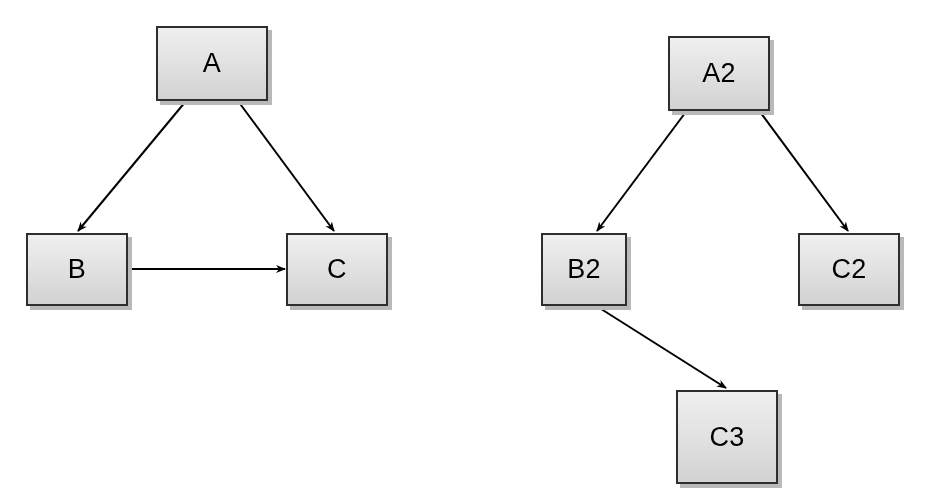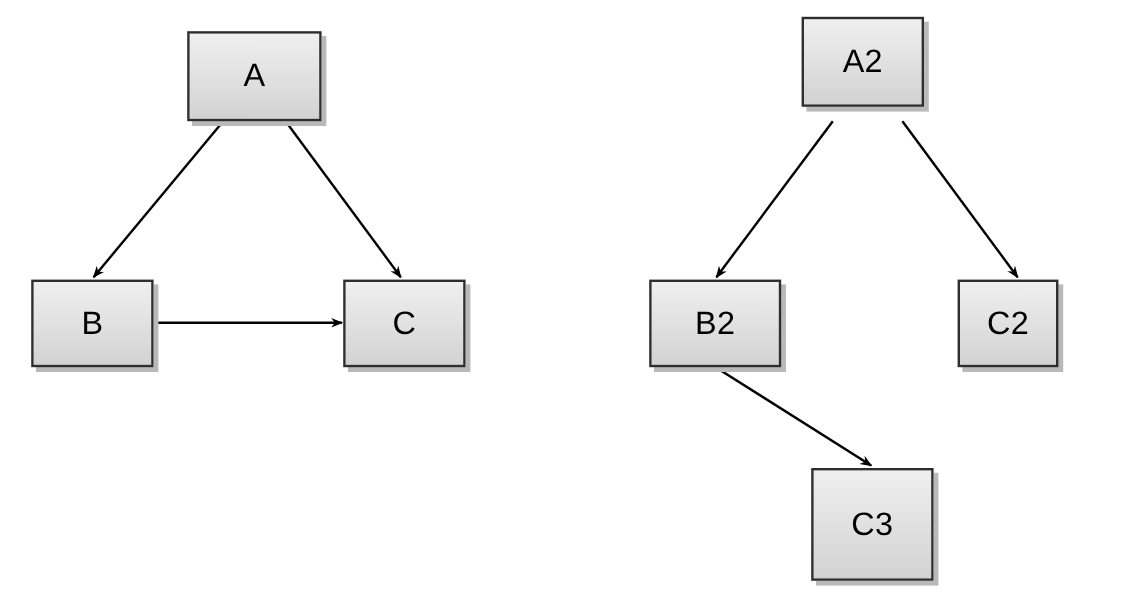--- a/index.html
+++ b/index.html
@@ -67,27 +67,27 @@
   <div id="nodes-group">
       <div class="node" style="left: 156px; top: 26px; width: 112px; height: 75px; border-color: rgb(46, 46, 46); box-shadow: rgb(185, 185, 185) 4px 4px 0px 0px; background: linear-gradient(rgb(239, 239, 239) 0%, rgb(228, 228, 228) 40%, rgb(210, 210, 210) 100%);">
         <span class="node-label" style="color: rgb(0, 0, 0);">A</span>
       </div>
       <div class="node" style="left: 26px; top: 233px; width: 102px; height: 73px; border-color: rgb(46, 46, 46); box-shadow: rgb(185, 185, 185) 4px 4px 0px 0px; background: linear-gradient(rgb(239, 239, 239) 0%, rgb(228, 228, 228) 40%, rgb(210, 210, 210) 100%);">
         <span class="node-label" style="color: rgb(0, 0, 0);">B</span>
       </div>
       <div class="node" style="left: 286px; top: 233px; width: 102px; height: 73px; border-color: rgb(46, 46, 46); box-shadow: rgb(185, 185, 185) 4px 4px 0px 0px; background: linear-gradient(rgb(239, 239, 239) 0%, rgb(228, 228, 228) 40%, rgb(210, 210, 210) 100%);">
         <span class="node-label" style="color: rgb(0, 0, 0);">C</span>
       </div>
-      <div class="node" style="left: 668px; top: 14px; width: 102px; height: 75px; border-color: rgb(46, 46, 46); box-shadow: rgb(185, 185, 185) 4px 4px 0px 0px; background: linear-gradient(rgb(239, 239, 239) 0%, rgb(228, 228, 228) 40%, rgb(210, 210, 210) 100%);">
+      <div class="node" style="left: 668px; top: 36px; width: 102px; height: 75px; border-color: rgb(46, 46, 46); box-shadow: rgb(185, 185, 185) 4px 4px 0px 0px; background: linear-gradient(rgb(239, 239, 239) 0%, rgb(228, 228, 228) 40%, rgb(210, 210, 210) 100%);">
         <span class="node-label" style="color: rgb(0, 0, 0);">A2</span>
       </div>
-      <div class="node" style="left: 541px; top: 233px; width: 110px; height: 73px; border-color: rgb(46, 46, 46); box-shadow: rgb(185, 185, 185) 4px 4px 0px 0px; background: linear-gradient(rgb(239, 239, 239) 0%, rgb(228, 228, 228) 40%, rgb(210, 210, 210) 100%);">
+      <div class="node" style="left: 541px; top: 233px; width: 86px; height: 73px; border-color: rgb(46, 46, 46); box-shadow: rgb(185, 185, 185) 4px 4px 0px 0px; background: linear-gradient(rgb(239, 239, 239) 0%, rgb(228, 228, 228) 40%, rgb(210, 210, 210) 100%);">
         <span class="node-label" style="color: rgb(0, 0, 0);">B2</span>
       </div>
-      <div class="node" style="left: 798px; top: 233px; width: 84px; height: 73px; border-color: rgb(46, 46, 46); box-shadow: rgb(185, 185, 185) 4px 4px 0px 0px; background: linear-gradient(rgb(239, 239, 239) 0%, rgb(228, 228, 228) 40%, rgb(210, 210, 210) 100%);">
+      <div class="node" style="left: 798px; top: 233px; width: 102px; height: 73px; border-color: rgb(46, 46, 46); box-shadow: rgb(185, 185, 185) 4px 4px 0px 0px; background: linear-gradient(rgb(239, 239, 239) 0%, rgb(228, 228, 228) 40%, rgb(210, 210, 210) 100%);">
         <span class="node-label" style="color: rgb(0, 0, 0);">C2</span>
       </div>
       <div class="node" style="left: 676px; top: 390px; width: 102px; height: 94px; border-color: rgb(46, 46, 46); box-shadow: rgb(185, 185, 185) 4px 4px 0px 0px; background: linear-gradient(rgb(239, 239, 239) 0%, rgb(228, 228, 228) 40%, rgb(210, 210, 210) 100%);">
         <span class="node-label" style="color: rgb(0, 0, 0);">C3</span>
       </div>
     </div>
 
 </div>
 
 </body></html>

